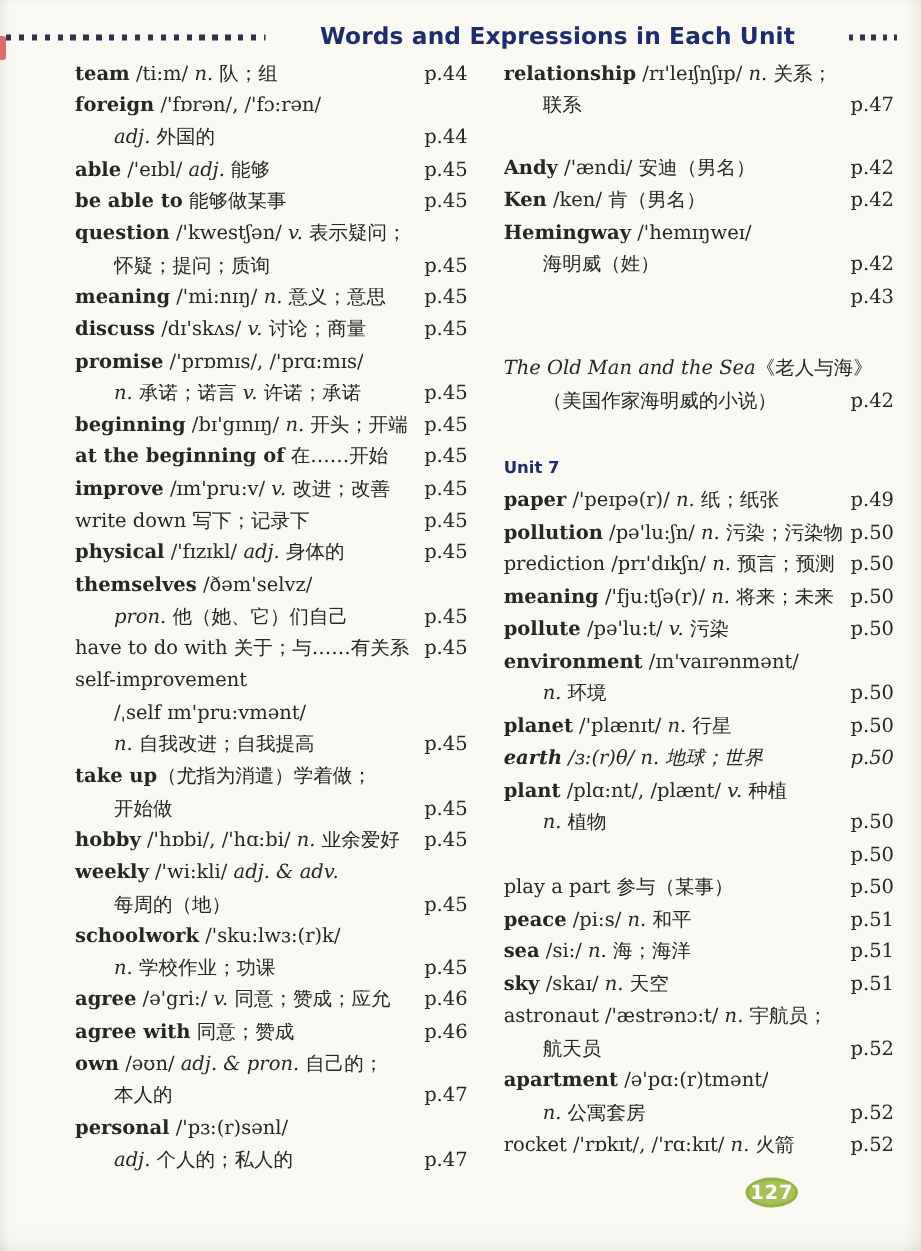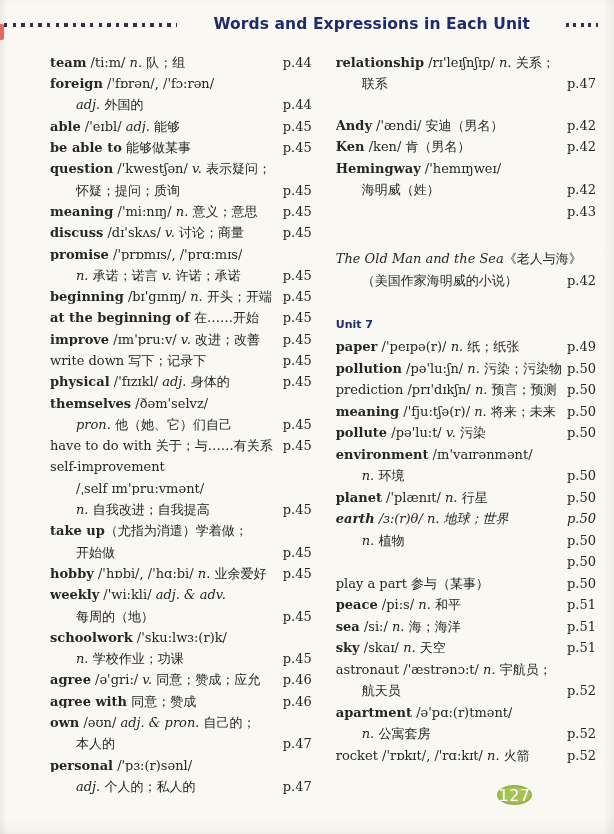--- a/index.html
+++ b/index.html
@@ -32,21 +32,21 @@
   .dots-trail{
     width:32px;height:4px;margin-top:2px;
     background:repeating-linear-gradient(90deg,var(--dot-color) 0 3px,transparent 3px 7.5px);
   }
   .red-tick{
     position:absolute;left:0;top:24px;width:4px;height:16px;
     background:#d9534f;opacity:.85;border-radius:0 2px 2px 0;
   }
   
   .cols{
-    position:absolute;top:52px;left:50px;right:18px;
+    position:absolute;top:39px;left:50px;right:18px;
     display:flex;gap:24px;
   }
   .col{display:flex;flex-direction:column;}
   .col-left{width:262px;}
   .col-right{flex:1;}
   .row{
     display:flex;align-items:center;font-size:13px;line-height:1.05;
     white-space:nowrap;
   }
   .col-left .row{height:21.3px;}
@@ -63,21 +63,21 @@
   .s-i{font-style:italic;}
   .s-bi{font-weight:700;font-style:italic;}
   .s-n{}
   
   .badge{
     position:absolute;left:497px;top:785px;width:35px;height:20px;
     background:var(--badge-color);border:2px solid var(--badge-edge);
     border-radius:50%;box-sizing:border-box;
     display:flex;align-items:center;justify-content:center;
     color:#fff;font-family:"DejaVu Sans","Liberation Sans",sans-serif;
-    font-weight:400;font-size:16px;letter-spacing:.5px;
+    font-weight:700;font-size:13px;letter-spacing:.5px;
   }
 </style>
 </head>
 <body>
 
 <div class="page">
 
   <div class="hdr">
     <div class="dotline"></div>
     <div class="hdr-title">Words and Expressions in Each Unit</div>
@@ -282,20 +282,23 @@
           <span class="pref">p.50</span>
         </div>
         <div class="row">
           <span class="txt"><span class="s-b">planet</span><span class="s-n"> /'plænɪt/ </span><span class="s-i">n.</span><span class="s-n"> 行星</span></span>
           <span class="pref">p.50</span>
         </div>
         <div class="row">
           <span class="txt"><span class="s-bi">earth</span><span class="s-i"> /ɜ:(r)θ/ n. 地球；世界</span></span>
           <span class="pref s-i">p.50</span>
         </div>
+        <div class="row">
+          <span class="txt"><span class="s-b">plant</span><span class="s-n"> /plɑ:nt/, /plænt/ </span><span class="s-i">v.</span><span class="s-n"> 种植</span></span>
+        </div>
         <div class="row indent">
           <span class="txt"><span class="s-i">n.</span><span class="s-n"> 植物</span></span>
           <span class="pref">p.50</span>
         </div>
         <div class="row">
           <span class="pref">p.50</span>
         </div>
         <div class="row">
           <span class="txt"><span class="s-n">play a part 参与（某事）</span></span>
           <span class="pref">p.50</span>

